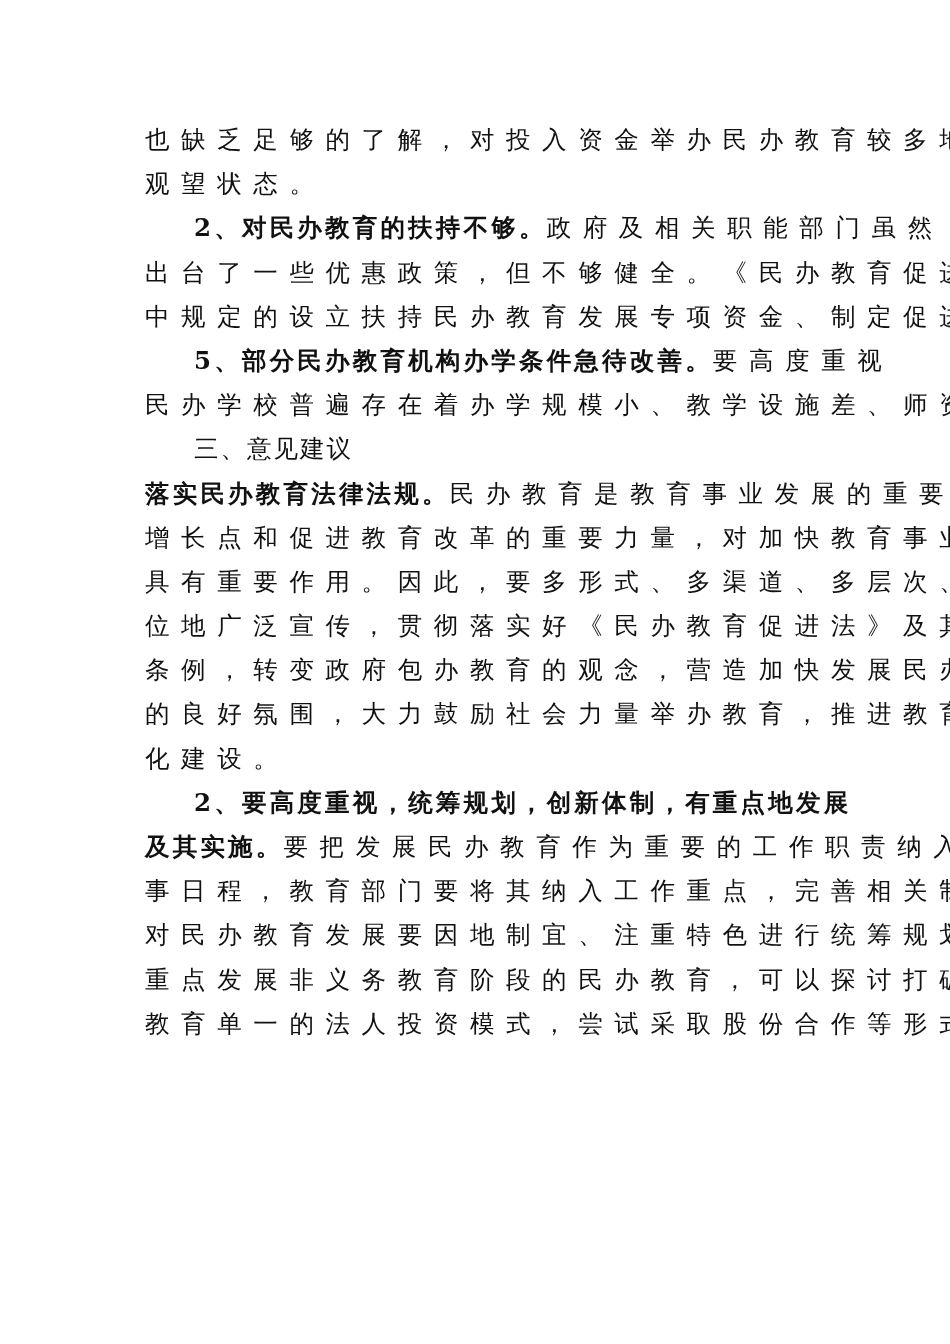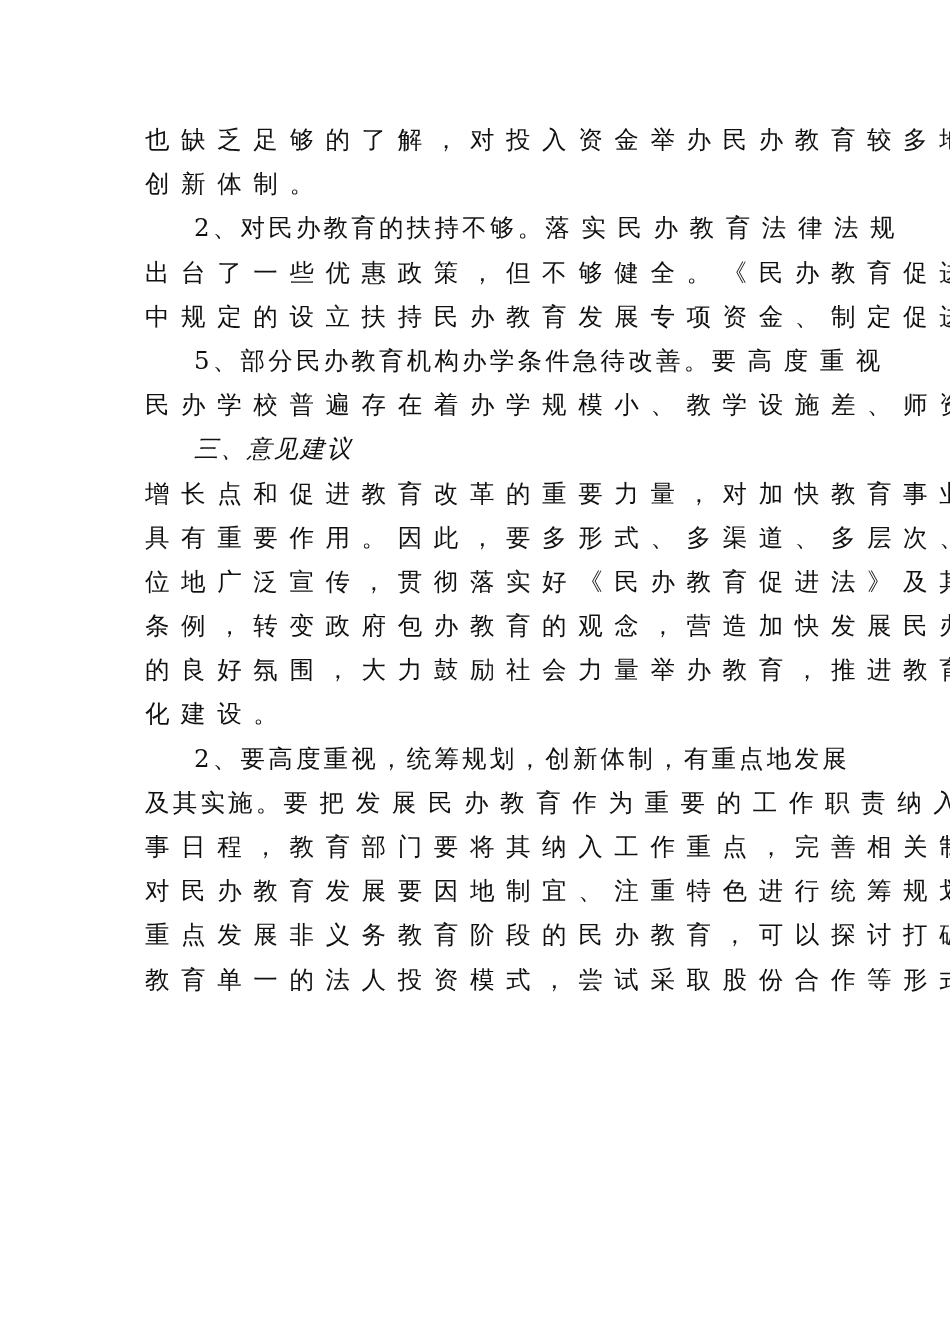--- a/index.html
+++ b/index.html
@@ -10,36 +10,37 @@
     top: 118px;
     width: 662px;
     font-family: "DejaVu Serif", "Liberation Serif", serif;
     font-size: 24.5px;
     line-height: 44.2px;
     color: #111111;
     letter-spacing: 11.6px;
   }
   .line { display: block; white-space: nowrap; height: 44.2px; }
   .indent { padding-left: 49px; }
-  .b { font-weight: normal; letter-spacing: 3.2px; }
-  .heading { letter-spacing: 2px; font-style: italic; }
+  .b { font-weight: bold; letter-spacing: 3.2px; }
+  .heading { letter-spacing: 2px; }
   .line .t { letter-spacing: inherit; }
 </style>
 </head>
 <body>
 
 <div class="page">
   <span class="line"><span class="t">也缺乏足够的了解，对投入资金举办民办教育较多地处于</span></span>
-  <span class="line"><span class="t">创新体制。</span></span>
-  <span class="line indent"><span class="b">2、对民办教育的扶持不够。</span><span class="t">落实民办教育法律法规</span></span>
+  <span class="line"><span class="t">观望状态。</span></span>
+  <span class="line indent"><span class="b">2、对民办教育的扶持不够。</span><span class="t">政府及相关职能部门虽然</span></span>
   <span class="line"><span class="t">出台了一些优惠政策，但不够健全。《民办教育促进法》</span></span>
   <span class="line"><span class="t">中规定的设立扶持民办教育发展专项资金、制定促进民办</span></span>
   <span class="line indent"><span class="b">5、部分民办教育机构办学条件急待改善。</span><span class="t">要高度重视</span></span>
   <span class="line"><span class="t">民办学校普遍存在着办学规模小、教学设施差、师资力量</span></span>
   <span class="line indent"><span class="heading">三、意见建议</span></span>
+  <span class="line"><span class="b">落实民办教育法律法规。</span><span class="t">民办教育是教育事业发展的重要</span></span>
   <span class="line"><span class="t">增长点和促进教育改革的重要力量，对加快教育事业发展</span></span>
   <span class="line"><span class="t">具有重要作用。因此，要多形式、多渠道、多层次、全方</span></span>
   <span class="line"><span class="t">位地广泛宣传，贯彻落实好《民办教育促进法》及其实施</span></span>
   <span class="line"><span class="t">条例，转变政府包办教育的观念，营造加快发展民办教育</span></span>
   <span class="line"><span class="t">的良好氛围，大力鼓励社会力量举办教育，推进教育现代</span></span>
   <span class="line"><span class="t">化建设。</span></span>
   <span class="line indent"><span class="b">2、要高度重视，统筹规划，创新体制，有重点地发展</span></span>
   <span class="line"><span class="b">及其实施。</span><span class="t">要把发展民办教育作为重要的工作职责纳入议</span></span>
   <span class="line"><span class="t">事日程，教育部门要将其纳入工作重点，完善相关制度。</span></span>
   <span class="line"><span class="t">对民办教育发展要因地制宜、注重特色进行统筹规划。要</span></span>

